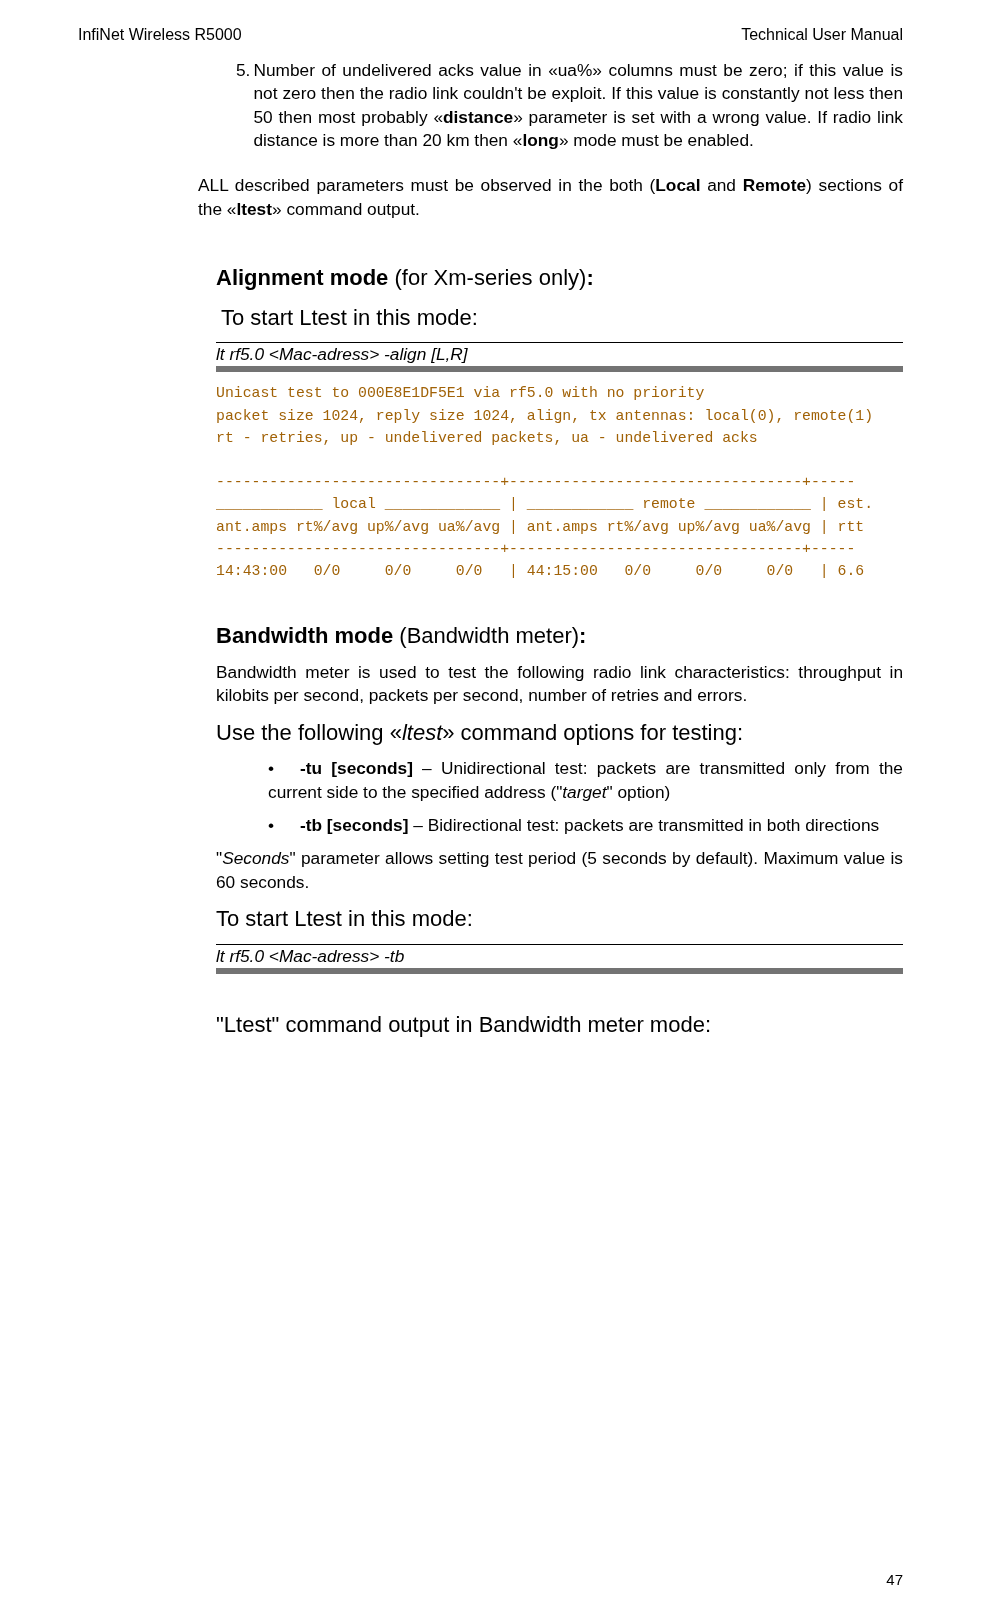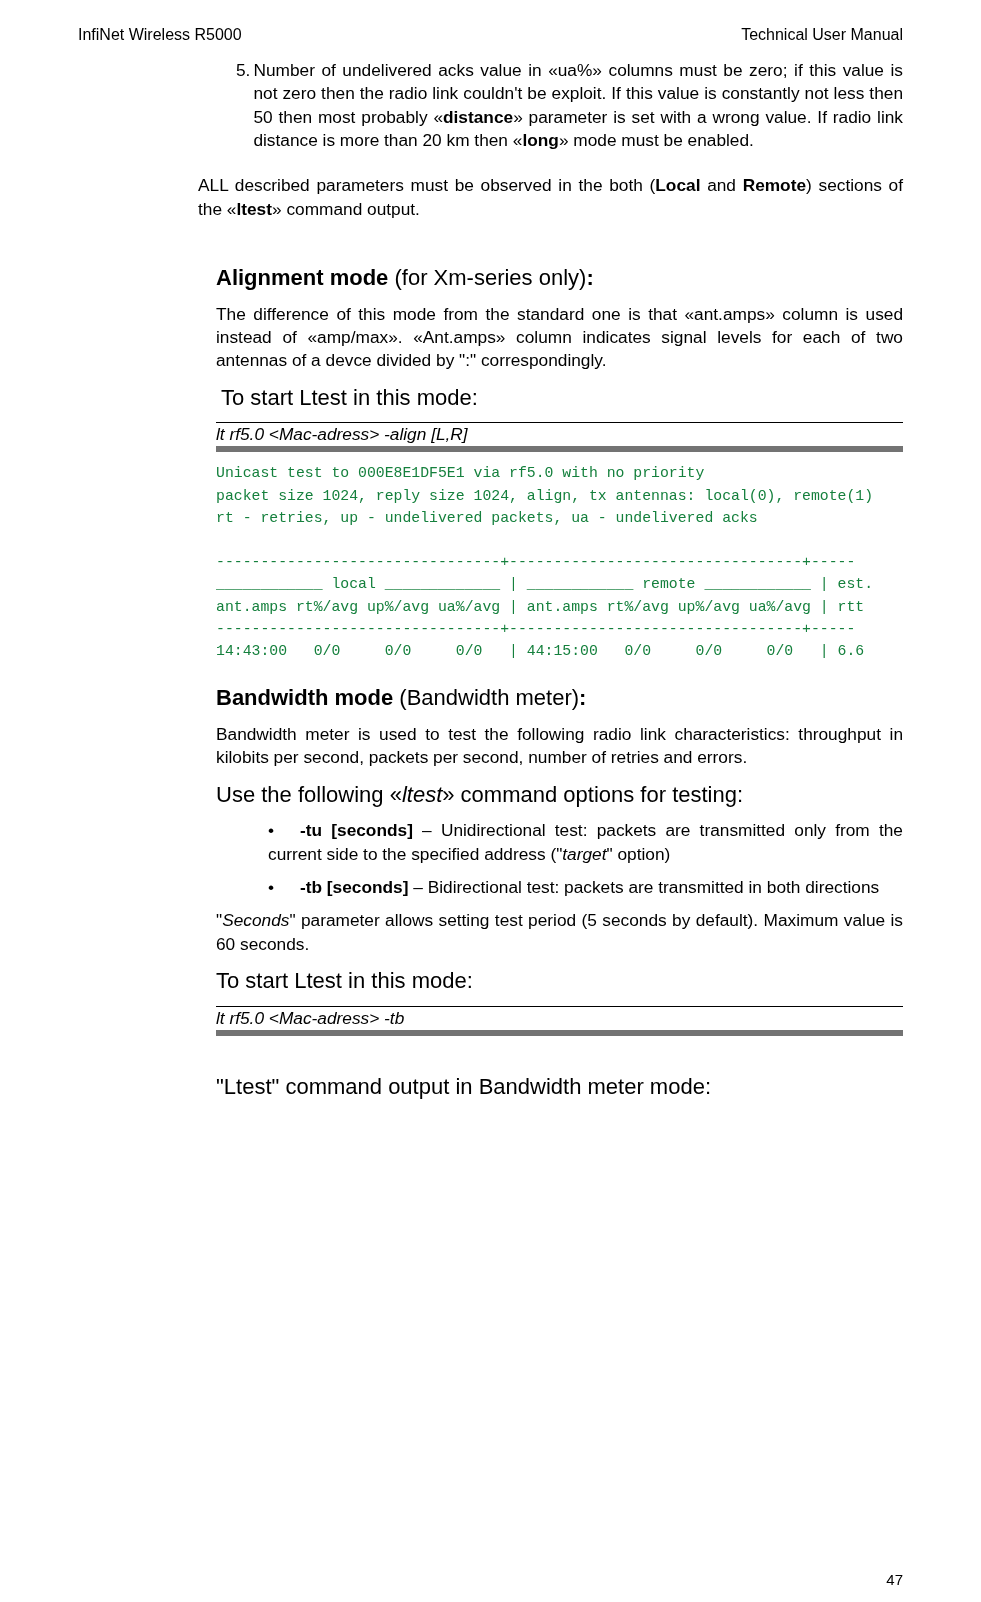--- a/index.html
+++ b/index.html
@@ -65,23 +65,23 @@
     border-top: 1px solid #000;
     border-bottom: 6px solid #737373;
     padding: 1px 0;
     margin-bottom: 8px;
   }
   .terminal {
     font-family: "Courier New", monospace;
     font-size: 14.8px;
     white-space: pre;
     line-height: 1.5;
-    color: #15803d;
+    color: #a16207;
     margin-top: 10px;
-    margin-bottom: 21px;
+    margin-bottom: 39px;
   }
   .bullet-block {
     font-size: 17.3px;
     line-height: 1.35;
     text-align: justify;
     margin: 0 0 10px 0;
     padding-left: 52px;
   }
   .footer {
     position: absolute;
@@ -133,21 +133,20 @@
     <div class="para" style="margin-left:-18px;">
       <span>ALL described parameters must be observed in the both (</span><b>Local</b><span> and </span><b>Remote</b><span>) sections of the «</span><b>ltest</b><span>» command output.</span>
     </div>
 
     <div style="height:24px;"></div>
 
     <div class="section-para">
       <b>Alignment mode</b><span> (for Xm-series only)</span><b>:</b>
     </div>
 
-    <div class="indent-para">The difference of this mode from the standard one is that «ant.amps» column is used instead of «amp/max». «Ant.amps» column indicates signal levels for each of two antennas of a devce divided by ":" correspondingly.</div>
 
     <div class="section-para sub-ind"> To start Ltest in this mode:</div>
 
     <div class="code-box">lt rf5.0 &lt;Mac-adress&gt; -align [L,R]</div>
 
 
     <div class="terminal">Unicast test to 000E8E1DF5E1 via rf5.0 with no priority
 packet size 1024, reply size 1024, align, tx antennas: local(0), remote(1)
 rt - retries, up - undelivered packets, ua - undelivered acks
 

